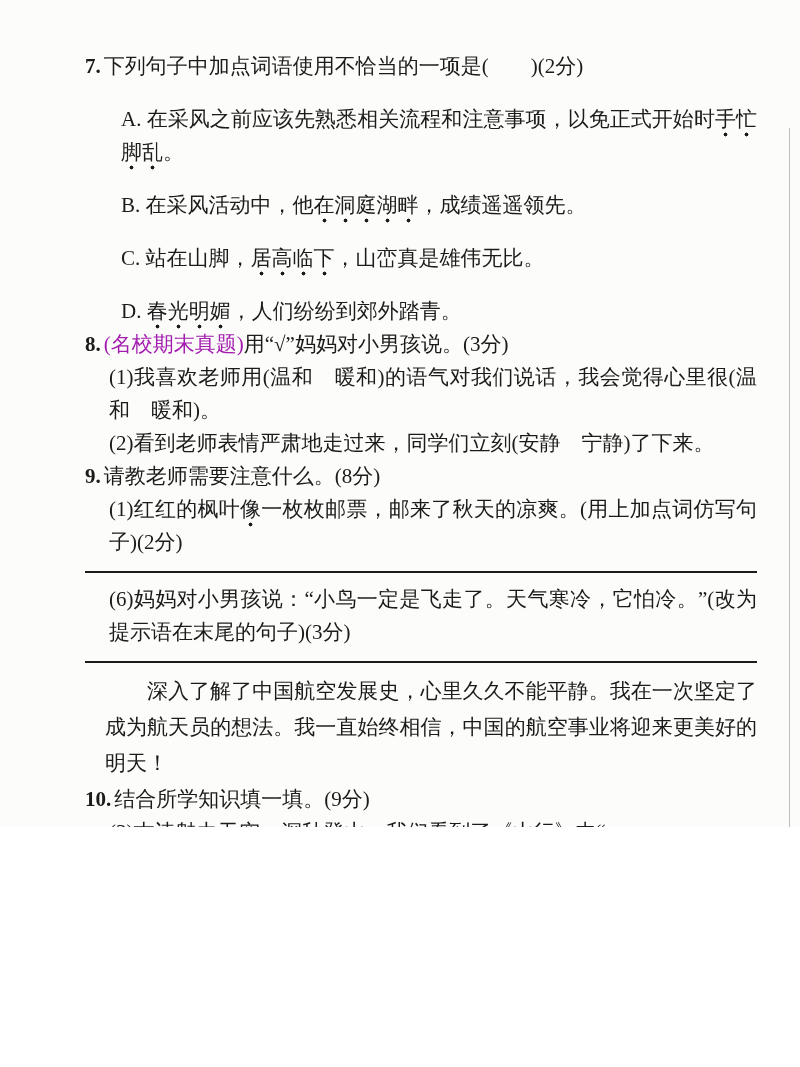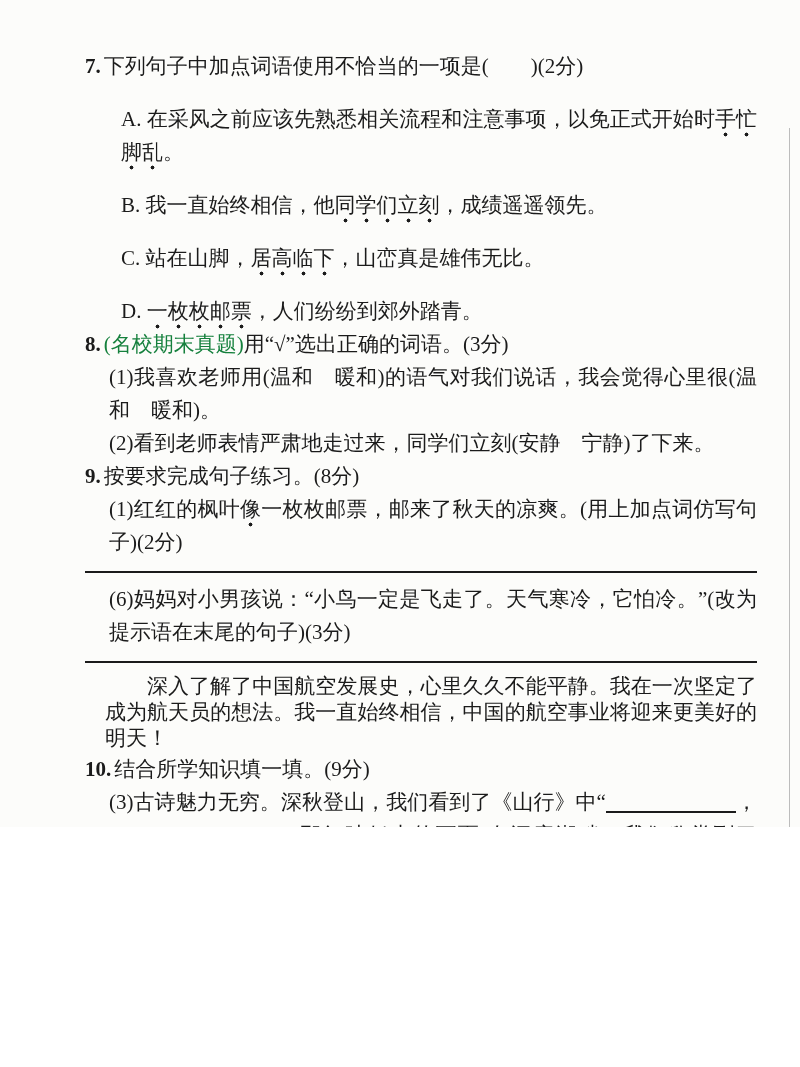--- a/index.html
+++ b/index.html
@@ -18,22 +18,22 @@
     top: 50px;
     width: 672px;
     font-size: 21px;
     line-height: 33px;
     text-align: justify;
   }
   .line { margin:0; padding:0; }
   .qnum { font-weight: bold; padding-right: 3px; }
   .sub { margin-left: 24px; }
   .option { margin-left: 36px; margin-top: 20px; }
-  .tag { color: #15803d; }
-  .passage { margin-left: 20px; text-indent: 42px; line-height: 26px; margin-top: 5px; margin-bottom: 2px; }
+  .tag { color: #a21caf; }
+  .passage { margin-left: 20px; text-indent: 42px; line-height: 36px; margin-top: 5px; margin-bottom: 2px; }
   .emph {
     background-image: radial-gradient(circle, #1b1b1b 1.7px, rgba(0,0,0,0) 2.2px);
     background-size: 1em 7px;
     background-repeat: repeat-x;
     background-position: 0 100%;
     padding-bottom: 7px;
   }
   .blank { display:inline-block; border-bottom: 2px solid #1b1b1b; height: 1.0em; vertical-align: -0.2em; }
   .w130{width:130px}.w170{width:170px}.w180{width:180px}
   .w190{width:190px}.w200{width:200px}
@@ -51,29 +51,29 @@
   .scan-edge { position: absolute; left: 789px; top: 128px; width: 1px; height: 939px; background: #bcbcbc; }
 </style>
 </head>
 <body>
 
 <div class="page">
   <div class="content">
 
     <div class="line"><span class="qnum">7.</span><span>下列句子中加点词语使用不恰当的一项是(　　)(2分)</span></div>
     <div class="line option"><span>A. 在采风之前应该先熟悉相关流程和注意事项，以免正式开始时</span><span class="emph">手忙脚乱</span><span>。</span></div>
-    <div class="line option"><span>B. 我一直始终相信，他</span><span class="emph">同学们立刻</span><span>，成绩遥遥领先。</span></div>
+    <div class="line option"><span>B. 在采风活动中，他</span><span class="emph">在洞庭湖畔</span><span>，成绩遥遥领先。</span></div>
     <div class="line option"><span>C. 站在山脚，</span><span class="emph">居高临下</span><span>，山峦真是雄伟无比。</span></div>
-    <div class="line option"><span>D. </span><span class="emph">一枚枚邮票</span><span>，人们纷纷到郊外踏青。</span></div>
+    <div class="line option"><span>D. </span><span class="emph">春光明媚</span><span>，人们纷纷到郊外踏青。</span></div>
 
-    <div class="line"><span class="qnum">8.</span><span class="tag">(名校期末真题)</span><span>用“√”选出正确的词语。(3分)</span></div>
+    <div class="line"><span class="qnum">8.</span><span class="tag">(名校期末真题)</span><span>用“√”妈妈对小男孩说。(3分)</span></div>
     <div class="line sub"><span>(1)我喜欢老师用(温和　暖和)的语气对我们说话，我会觉得心里很(温和　暖和)。</span></div>
     <div class="line sub"><span>(2)看到老师表情严肃地走过来，同学们立刻(安静　宁静)了下来。</span></div>
 
-    <div class="line"><span class="qnum">9.</span><span>按要求完成句子练习。(8分)</span></div>
+    <div class="line"><span class="qnum">9.</span><span>请教老师需要注意什么。(8分)</span></div>
     <div class="line sub"><span>(1)红红的枫叶</span><span class="emph">像</span><span>一枚枚邮票，邮来了秋天的凉爽。(用上加点词仿写句子)(2分)</span></div>
     <hr class="ans-line">
     <div class="line sub"><span>(6)妈妈对小男孩说：“小鸟一定是飞走了。天气寒冷，它怕冷。”(改为提示语在末尾的句子)(3分)</span></div>
     <hr class="ans-line">
     <div class="passage"><span>深入了解了中国航空发展史，心里久久不能平静。我在一次坚定了成为航天员的想法。我一直始终相信，中国的航空事业将迎来更美好的明天！</span></div>
 
     <div class="line"><span class="qnum">10.</span><span>结合所学知识填一填。(9分)</span></div>
     <div class="line sub"><span>(3)古诗魅力无穷。深秋登山，我们看到了《山行》中“</span><span class="blank w130"></span><span>，</span><span class="blank w180"></span><span>”那红叶似火的画面;在洞庭湖畔，我们欣赏到了《望洞庭》中“</span></div>
 
   </div>

